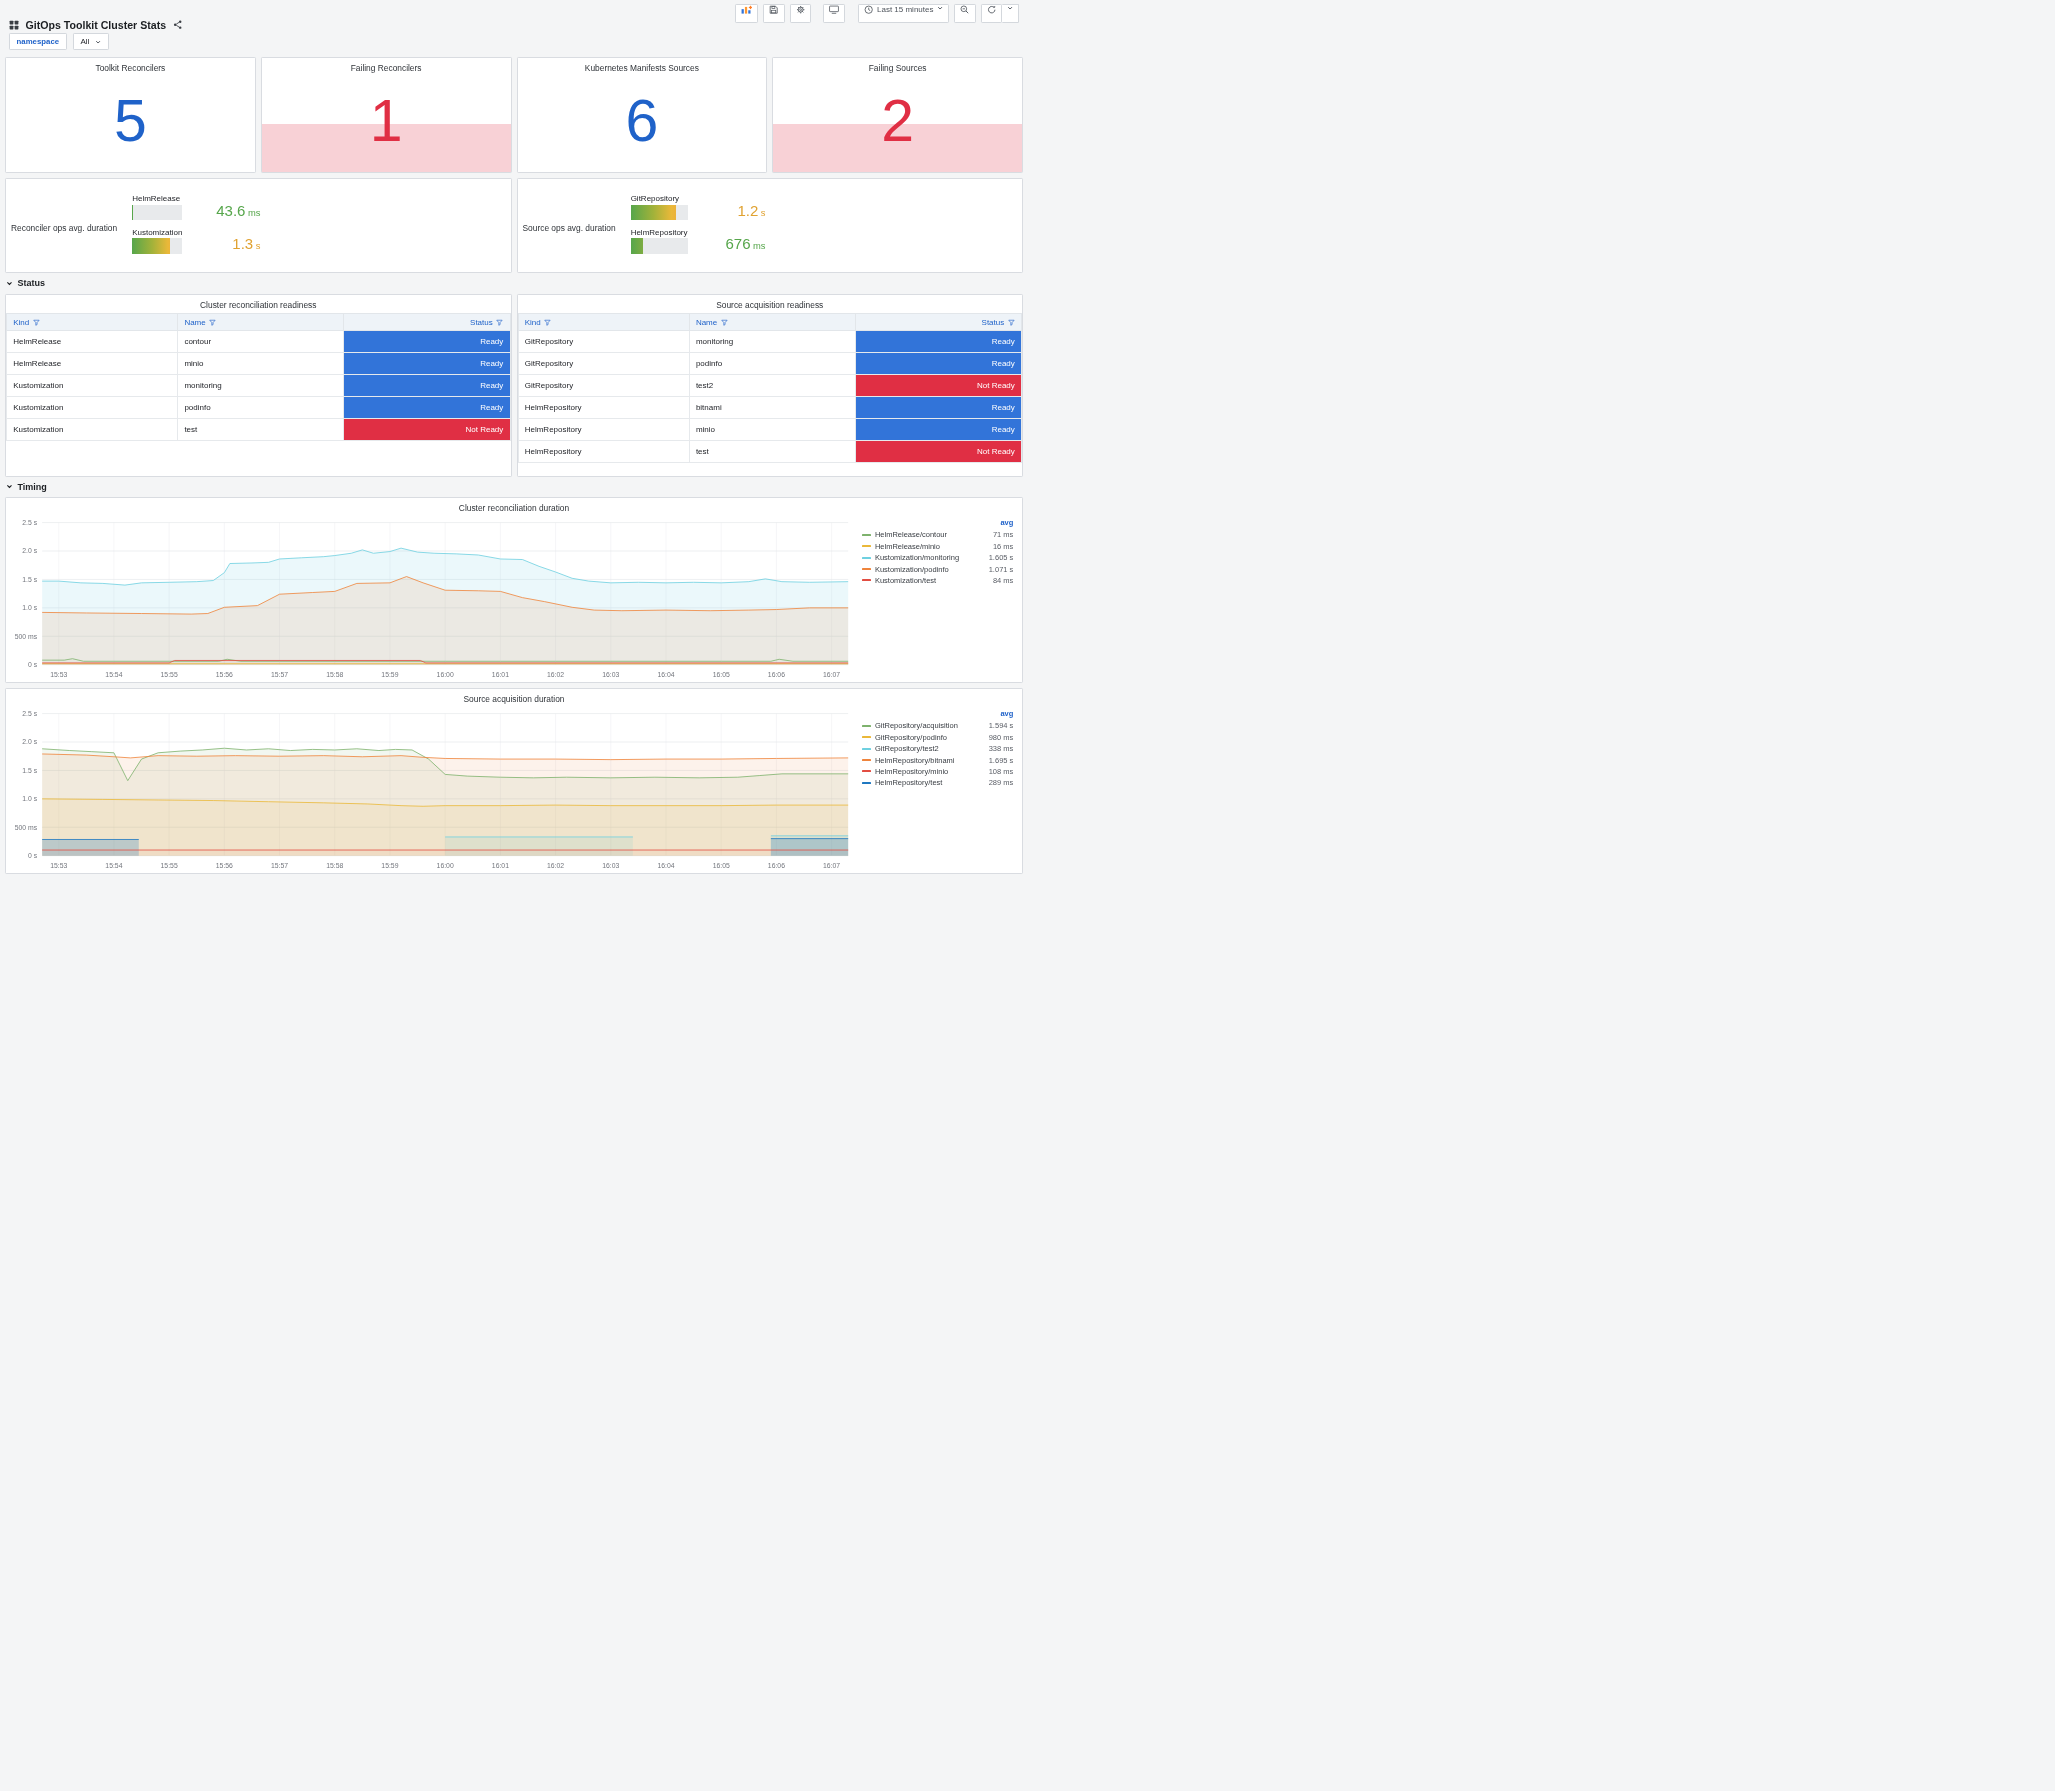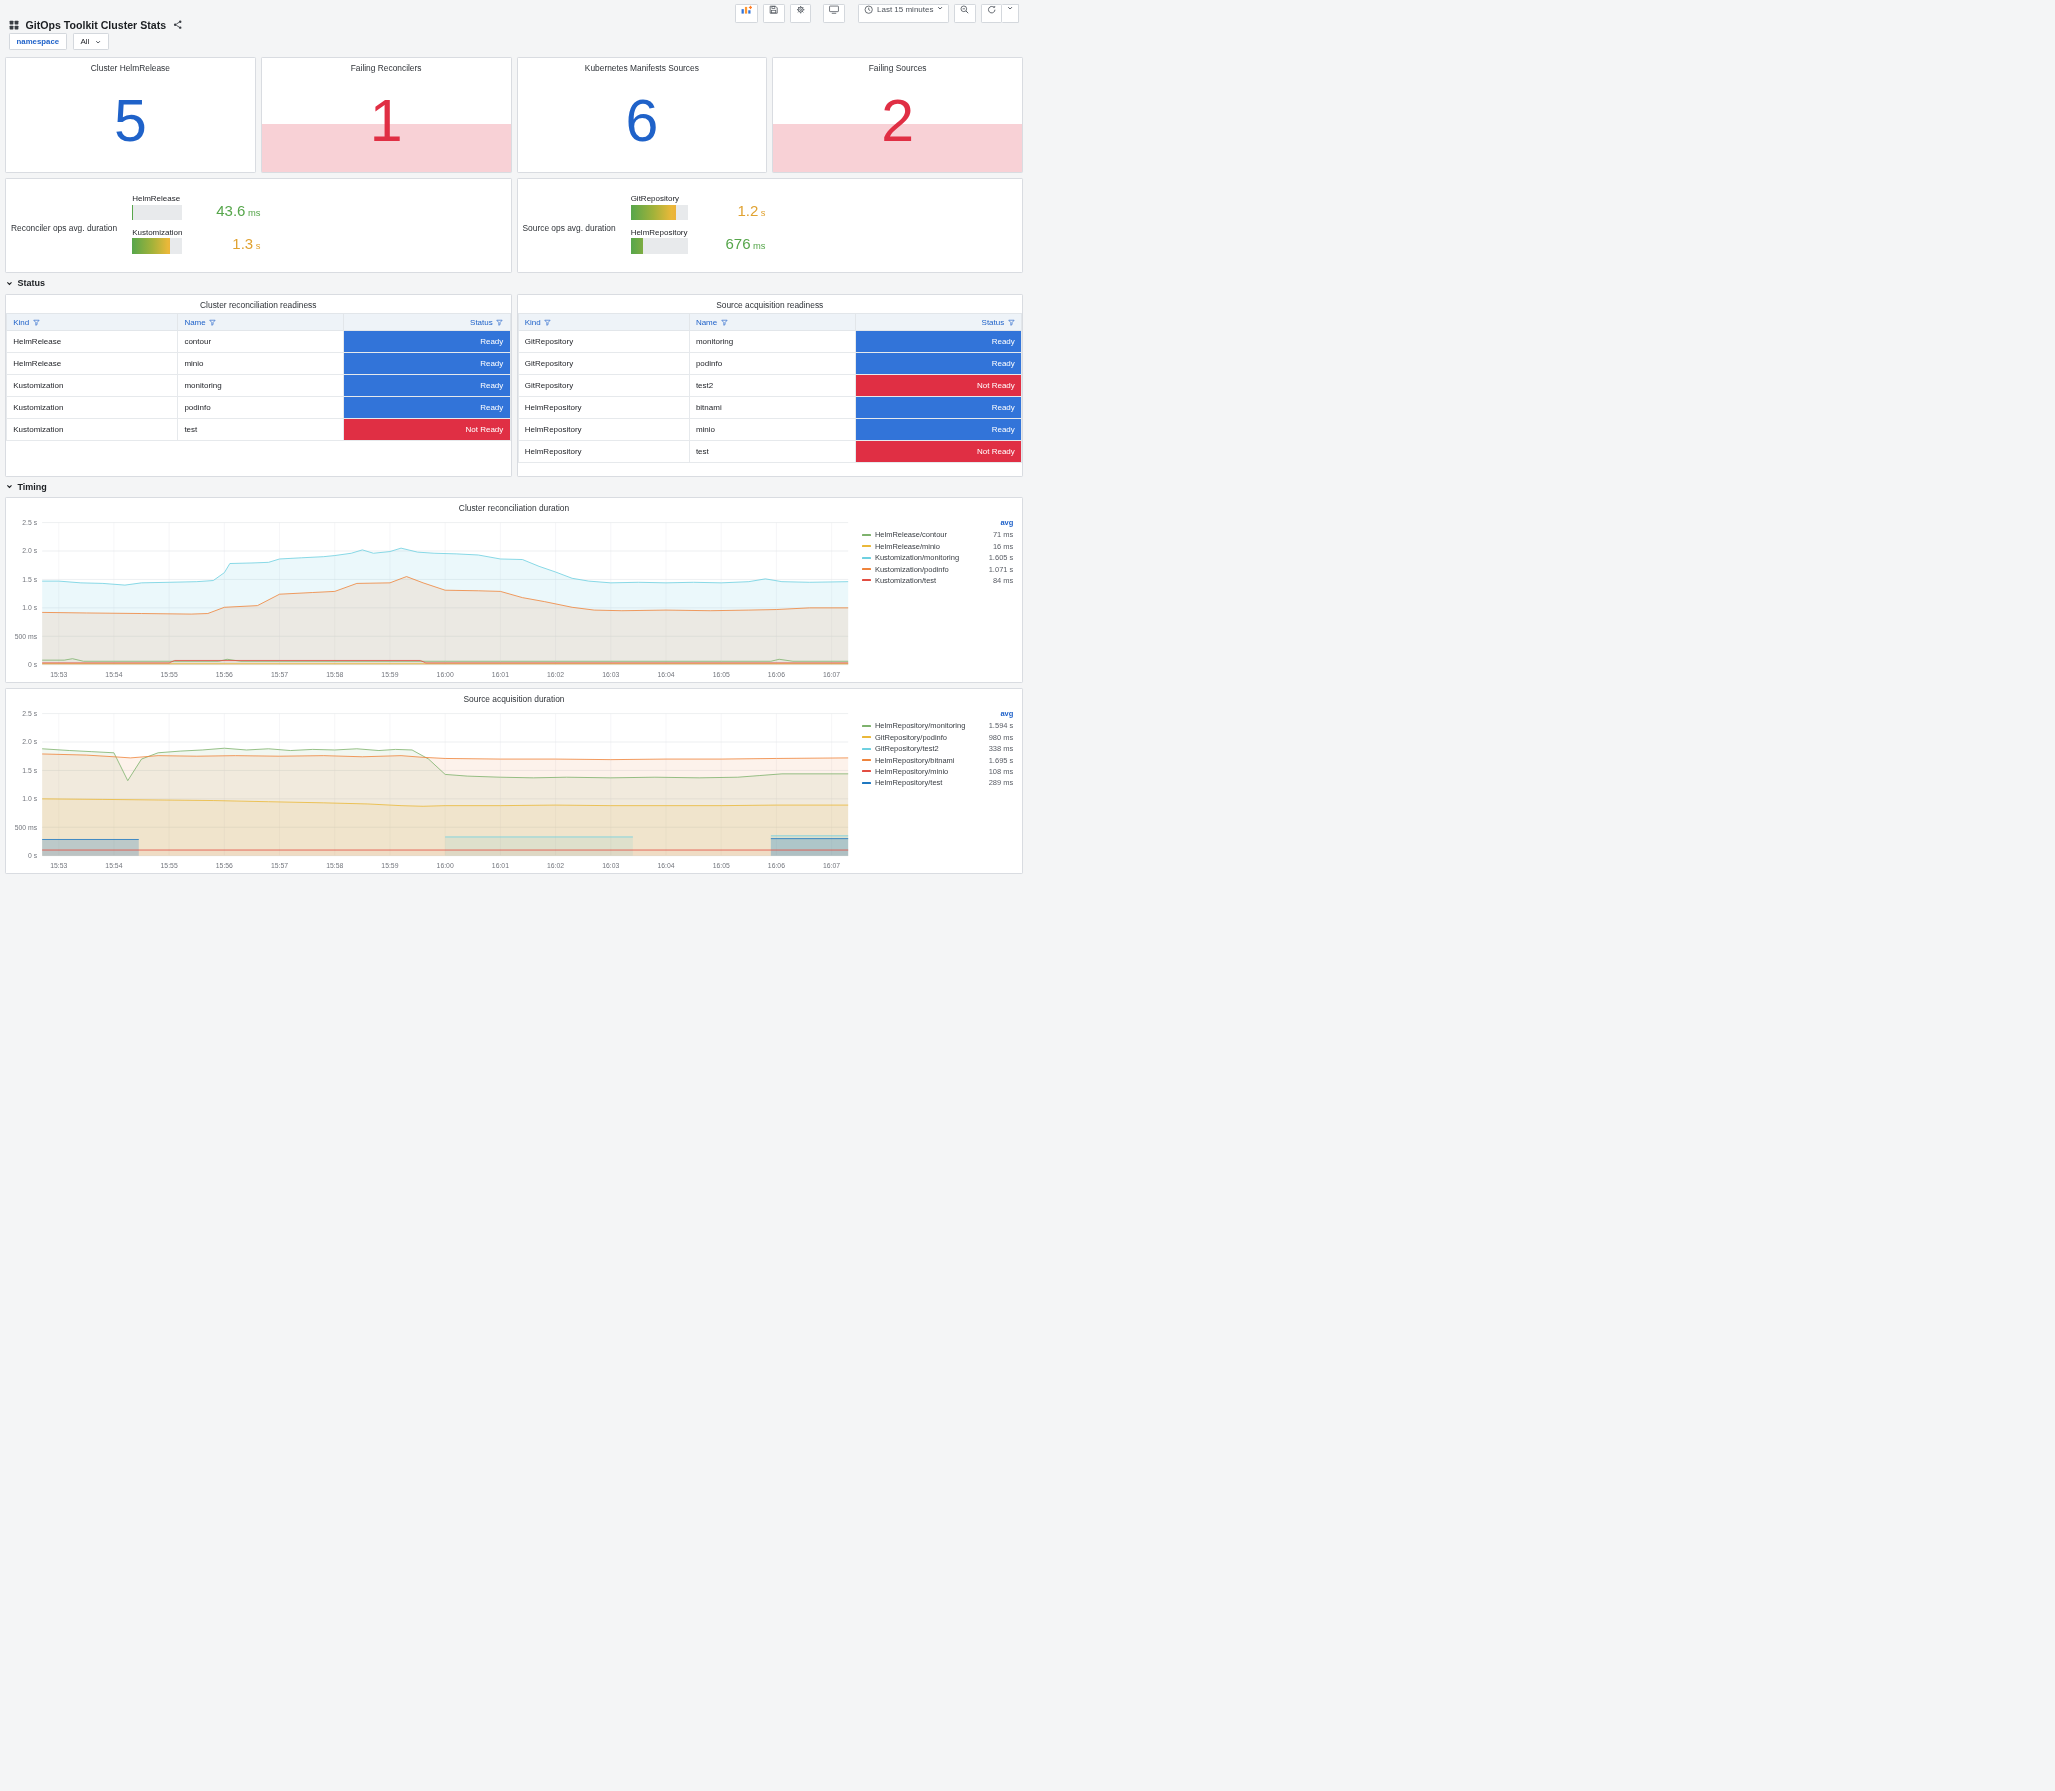--- a/index.html
+++ b/index.html
@@ -177,21 +177,21 @@
     <span>All</span>
     <svg width="6.2" height="6.2" viewBox="0 0 10 10">
         <polyline points="2,3.5 5,6.5 8,3.5" fill="none" stroke="#4e545c" stroke-width="1.6"></polyline>
       </svg>
   </span>
 </div>
 
 <div class="dash">
   <div class="row" id="stats-row">
       <div class="panel stat-panel">
-        <div class="panel-title">Cluster HelmRelease</div>
+        <div class="panel-title">Toolkit Reconcilers</div>
         <div class="stat-value-wrap">
           <div class="stat-value" style="color:#1f62c9">5</div>
         </div>
       </div>
       <div class="panel stat-panel">
         <div class="alert-bg" style="background:rgba(224,47,68,0.22)"></div>
         <div class="panel-title">Failing Reconcilers</div>
         <div class="stat-value-wrap">
           <div class="stat-value" style="color:#e02f44">1</div>
         </div>
@@ -579,21 +579,21 @@
             <polyline points="1227.0,208.1 1351.0,208.1" fill="none" stroke="#6ED0E0" stroke-width="1.3"></polyline>
             <polyline points="58.0,76.8 128.8,78.6 173.1,81.3 199.7,83.1 244.0,79.5 306.0,80.4 368.0,79.5 438.8,80.4 509.7,79.5 571.7,81.3 633.7,79.5 669.1,82.2 704.5,84.0 793.1,85.0 881.6,85.0 970.2,85.9 1058.7,85.0 1147.3,85.0 1235.9,84.0 1351.0,83.1" fill="none" stroke="#EF843C" stroke-width="1.3"></polyline>
             <polyline points="58.0,230.9 1351.0,230.9" fill="none" stroke="#E24D42" stroke-width="1.3"></polyline>
             <polyline points="58.0,214.0 213.0,214.0" fill="none" stroke="#1F78C1" stroke-width="1.3"></polyline>
             <polyline points="1227.0,212.6 1351.0,212.6" fill="none" stroke="#1F78C1" stroke-width="1.3"></polyline>
           </svg>
           <div class="legend">
             <div class="legend-header">avg</div>
             <div class="legend-row">
               <span class="swatch" style="background:#7EB26D"></span>
-              <span class="legend-name">HelmRepository/monitoring</span>
+              <span class="legend-name">GitRepository/acquisition</span>
               <span class="legend-value">1.594 s</span>
             </div>
             <div class="legend-row">
               <span class="swatch" style="background:#EAB839"></span>
               <span class="legend-name">GitRepository/podinfo</span>
               <span class="legend-value">980 ms</span>
             </div>
             <div class="legend-row">
               <span class="swatch" style="background:#6ED0E0"></span>
               <span class="legend-name">GitRepository/test2</span>

